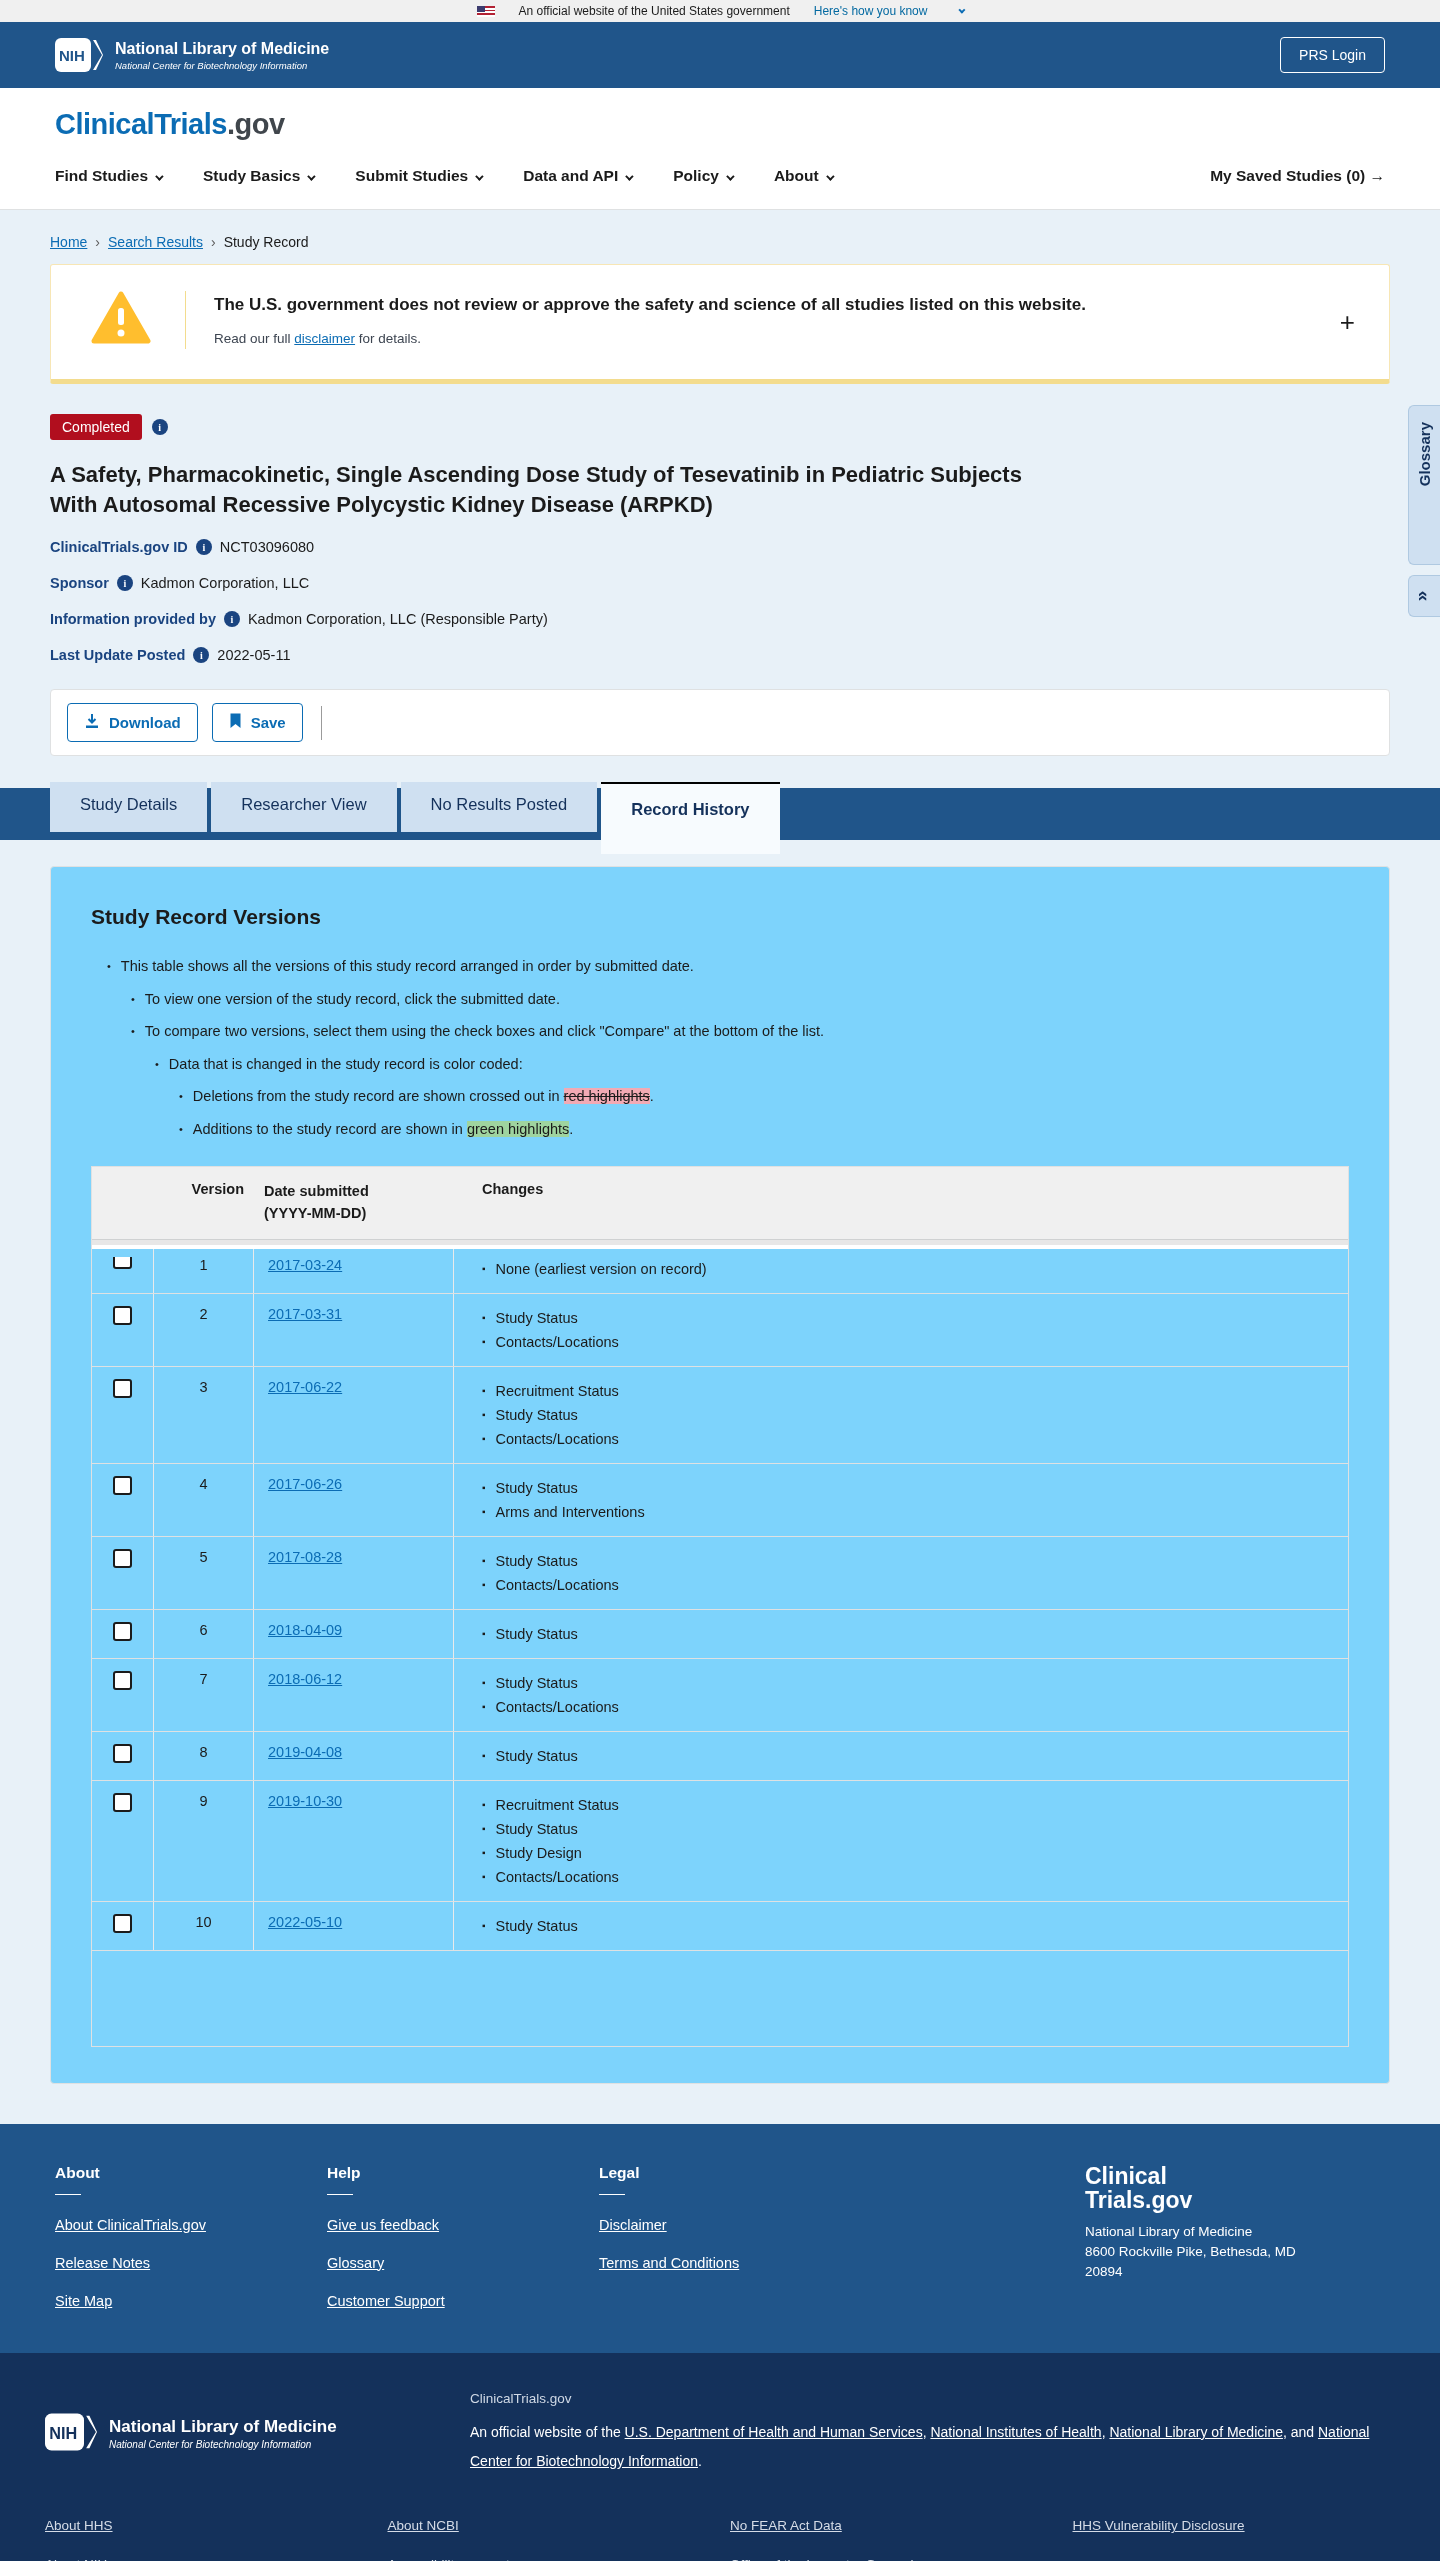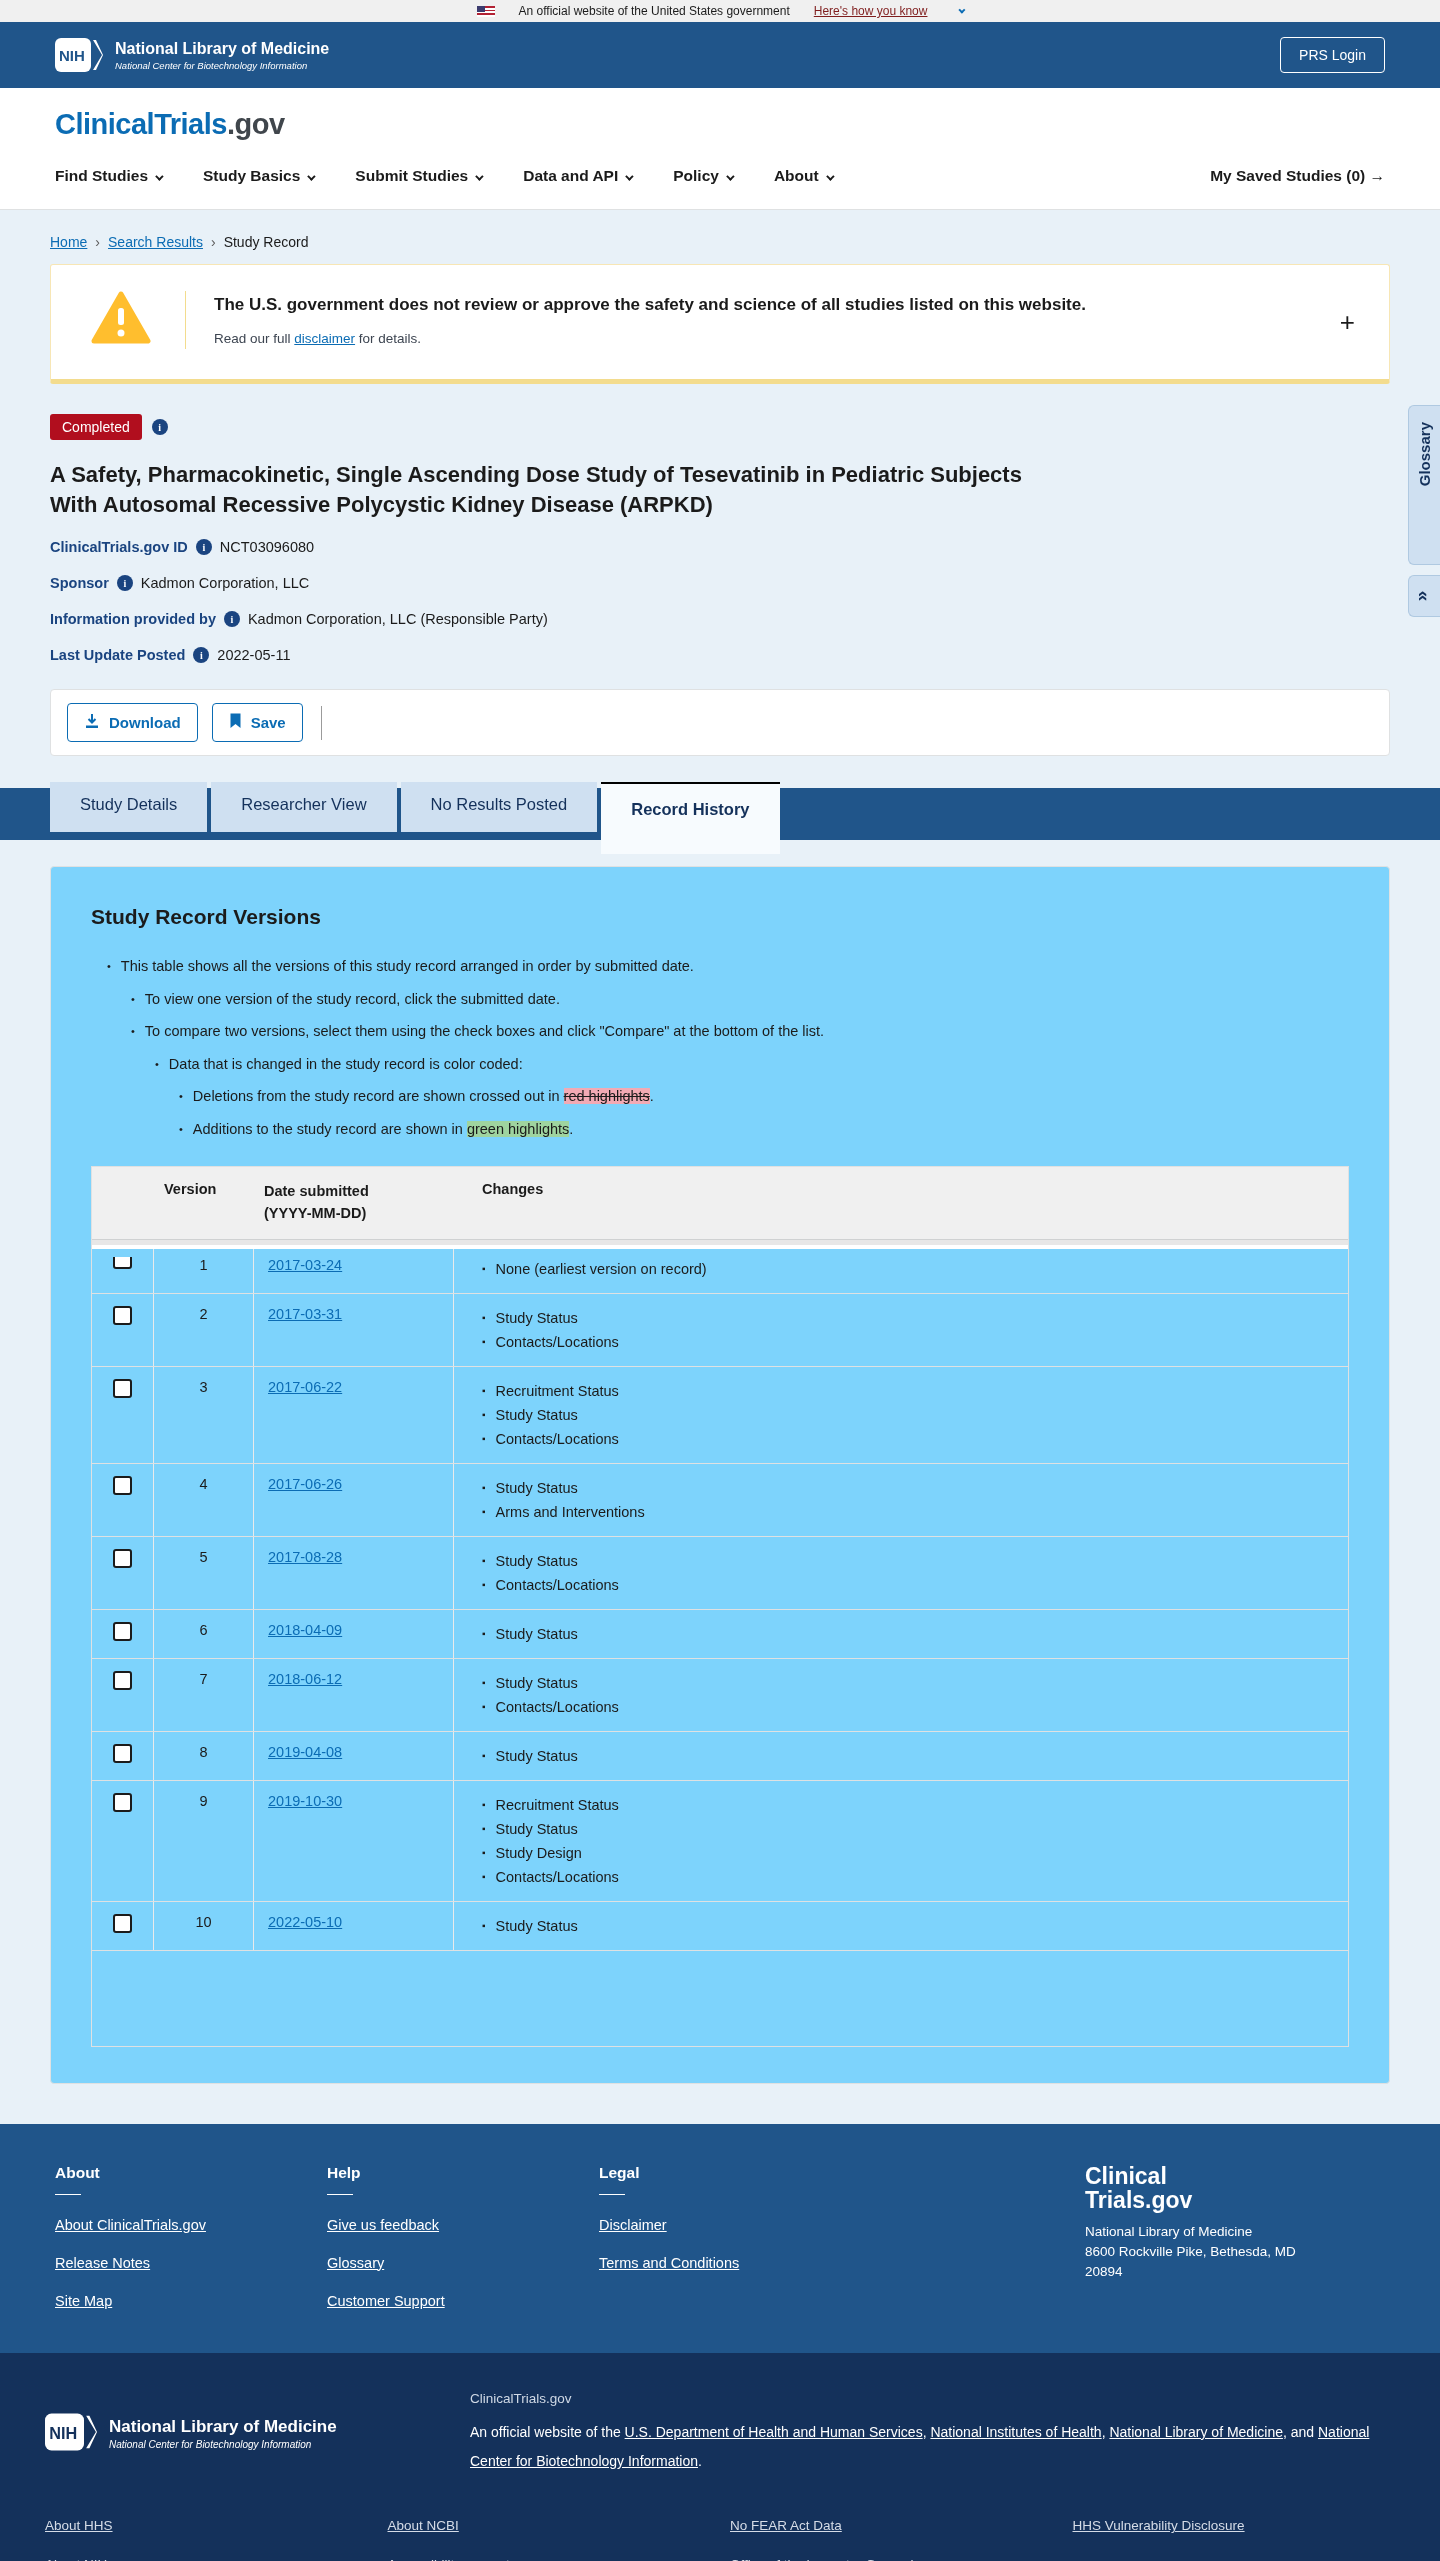--- a/index.html
+++ b/index.html
@@ -2,21 +2,21 @@
 <html><head>
 <meta charset="utf-8">
 <style>
   * { margin:0; padding:0; box-sizing:border-box; }
   body { width:1440px; margin:0 auto; background:#fff; font-family:"Liberation Sans", sans-serif; color:#1b1b1b; position:relative; }
 
   
   .gov-banner { height:22px; background:#f0f0f0; display:flex; align-items:center; justify-content:center; gap:24px; font-size:12px; }
   .flag { width:18px; height:11px; background:repeating-linear-gradient(#b22234 0 1.8px, #fff 1.8px 3.6px); position:relative; flex:0 0 auto; }
   .flag::after { content:""; position:absolute; left:0; top:0; width:8px; height:6px; background:#3c3b6e; }
-  .gov-link { color:#7f1d1d; text-decoration:underline; cursor:pointer;text-align:center; }
+  .gov-link { color:#0369a1; cursor:pointer;text-align:center; }
   .chev { display:inline-block; width:6px; height:6px; border-right:2px solid #1b1b1b; border-bottom:2px solid #1b1b1b; transform:rotate(45deg) translateY(-2px); margin-left:7px; }
   .chev.blue { border-color:#0b6cb4; width:5px; height:5px; }
 
   
   .nlm-header { height:66px; background:#20558a; display:flex; align-items:center; padding:0 55px; }
   .nih-logo { display:flex; align-items:center; }
   .nlm-text { margin-left:12px; color:#fff; }
   .nlm-title { font-size:16px; font-weight:bold; }
   .nlm-sub { font-size:9.5px; font-style:italic; margin-top:2px; }
   .prs-btn { margin-left:auto; border:1px solid #fff; border-radius:4px; color:#fff; font-size:14px; padding:9px 18px; cursor:pointer; background:transparent; }
@@ -86,21 +86,21 @@
   .note.level4 { padding-left:88px; }
   .note-bullet { font-size:11px; line-height:22px; }
   .hl-red { background:#f2aab4; text-decoration:line-through; }
   .hl-green { background:#9fd49f; }
 
   
   .vtable { margin-top:26px; border:1px solid #dfe1e2; }
   .t-head { display:flex; background:#f0f0f0; border-bottom:1px solid #cfd1d2; font-size:14.5px; font-weight:bold; }
   .t-head .hc { padding:14px 10px; }
   .hc.c1 { width:62px; }
-  .hc.c2 { width:100px; text-align:left; }
+  .hc.c2 { width:100px; text-align:right; }
   .hc.c3 { width:200px; line-height:1.5; }
   .hc.c4 { flex:1; padding-left:28px; }
   .scroll-strip { height:9px; background:#e7e7e7; border-bottom:4px solid #fff; }
   .t-row { display:flex; border-bottom:1px solid #dfe1e2; font-size:14.5px; }
   .t-cell { padding:12px 10px; }
   .cb-cell { width:62px; border-right:1px solid #e8eaeb; display:flex; justify-content:center; }
   .v-cell { width:100px; text-align:center; border-right:1px solid #e8eaeb; }
   .d-cell { width:200px; border-right:1px solid #e8eaeb; padding-left:14px; }
   .ch-cell { flex:1; padding-left:28px; }
   .t-row.first .t-cell { padding-top:8px; }

